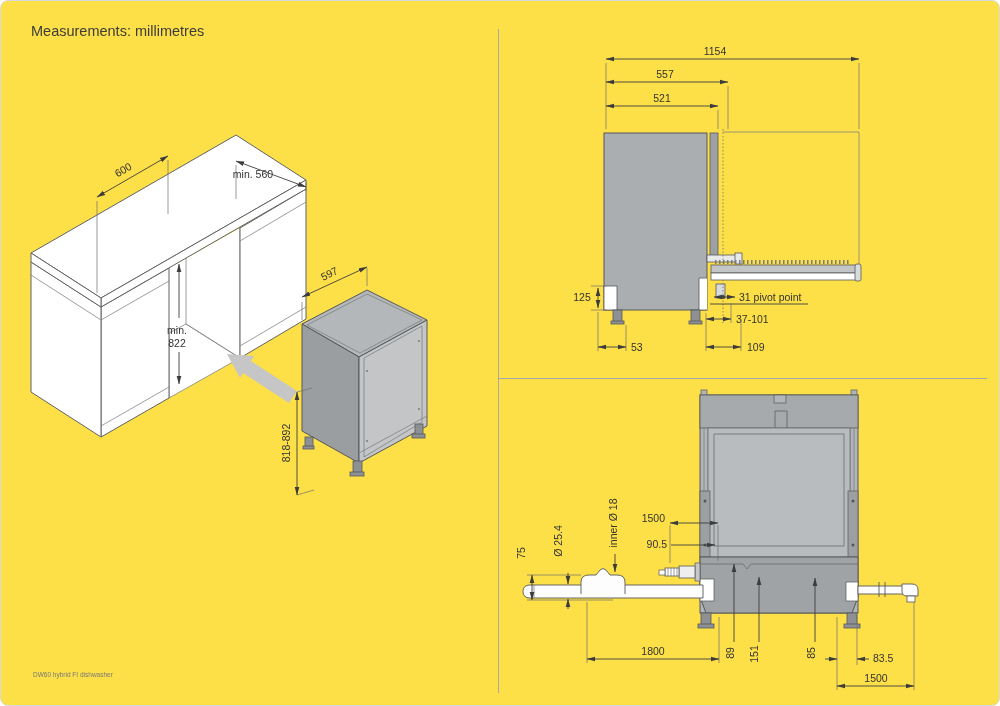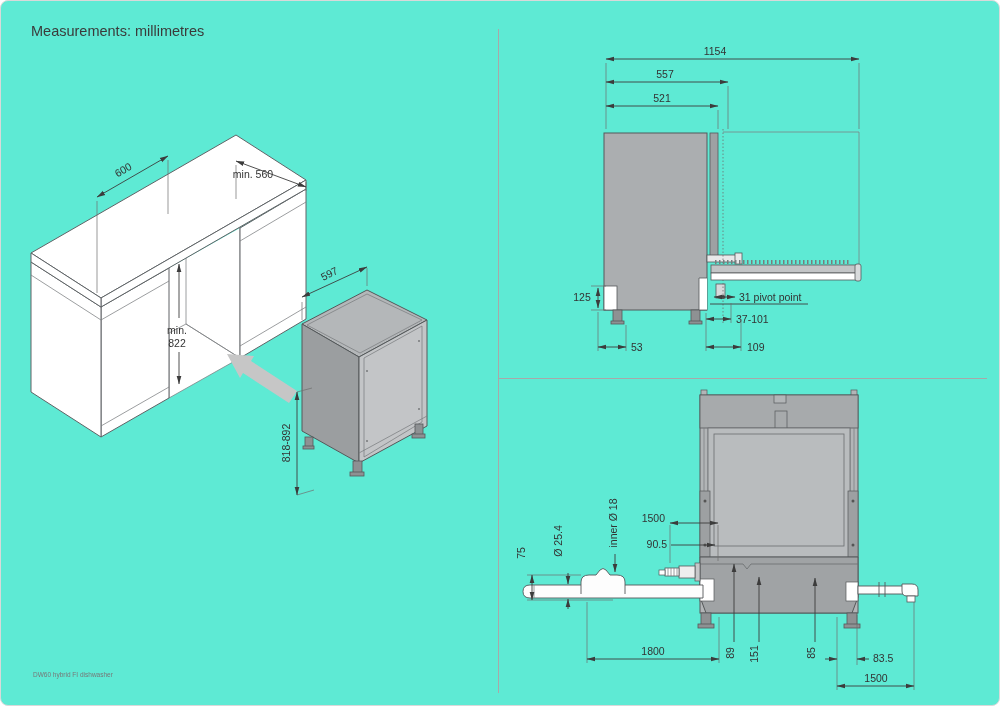--- a/index.html
+++ b/index.html
@@ -1,16 +1,16 @@
 <!DOCTYPE html>
 <html><head>
 <meta charset="utf-8">
 <style>
   html,body{margin:0;padding:0;background:#fff;}
-  #stage{position:relative;width:998px;height:704px;background:#5eead4;
+  #stage{position:relative;width:998px;height:704px;background:#fde047;
          border:1px solid #d9d9d9;border-radius:8px;overflow:hidden;
          font-family:"Liberation Sans", sans-serif;}
   #title{position:absolute;left:30px;top:22px;font-size:14.5px;color:#3b3b3b;}
   #footer{position:absolute;left:32px;top:670px;font-size:6.5px;color:#777;}
   svg{position:absolute;left:0;top:0;}
   svg text{font-family:"Liberation Sans", sans-serif;font-size:10.5px;fill:#333;}
   .obj{fill:#ffffff;stroke:#606366;stroke-width:1;}
   .thin{stroke:#7b7e80;stroke-width:.75;fill:none;}
   .dim{stroke:#3c3c3c;stroke-width:.9;fill:none;}
   .ext{stroke:#6f6f6f;stroke-width:.7;fill:none;}

